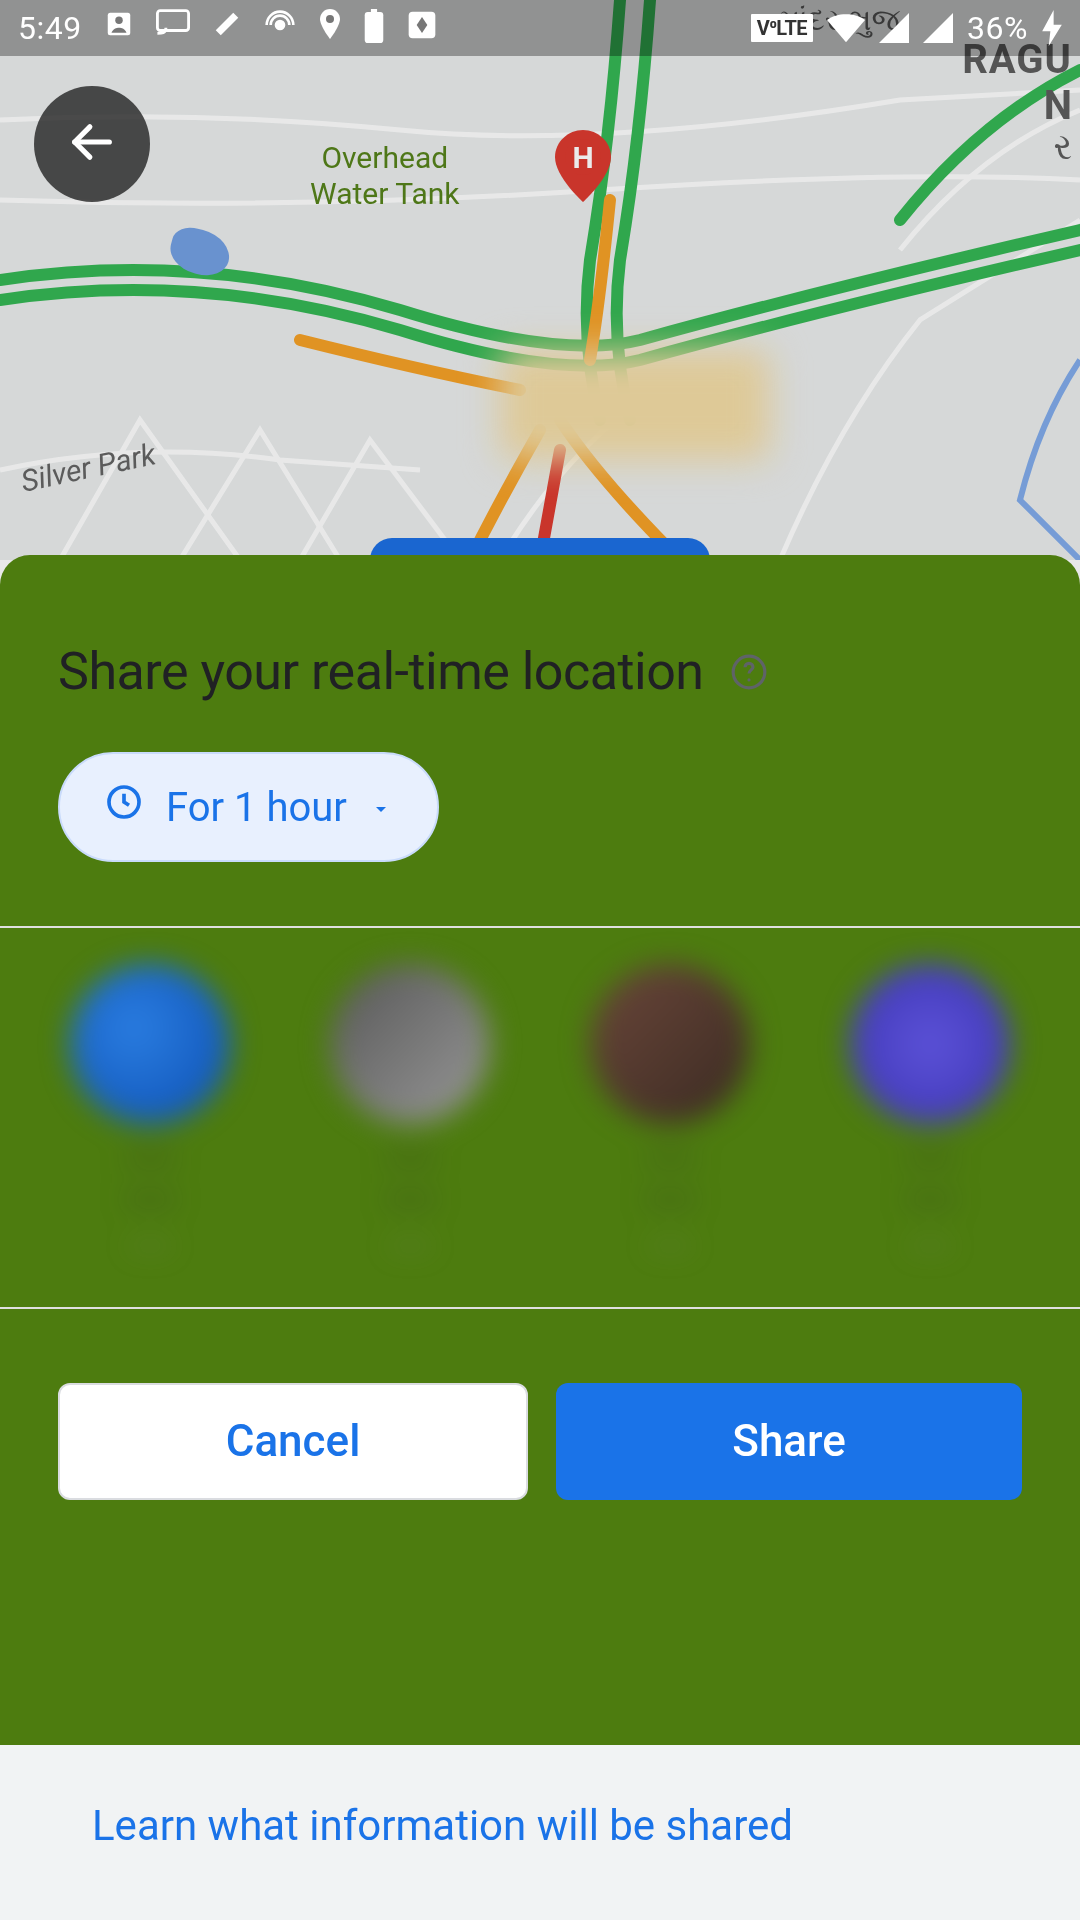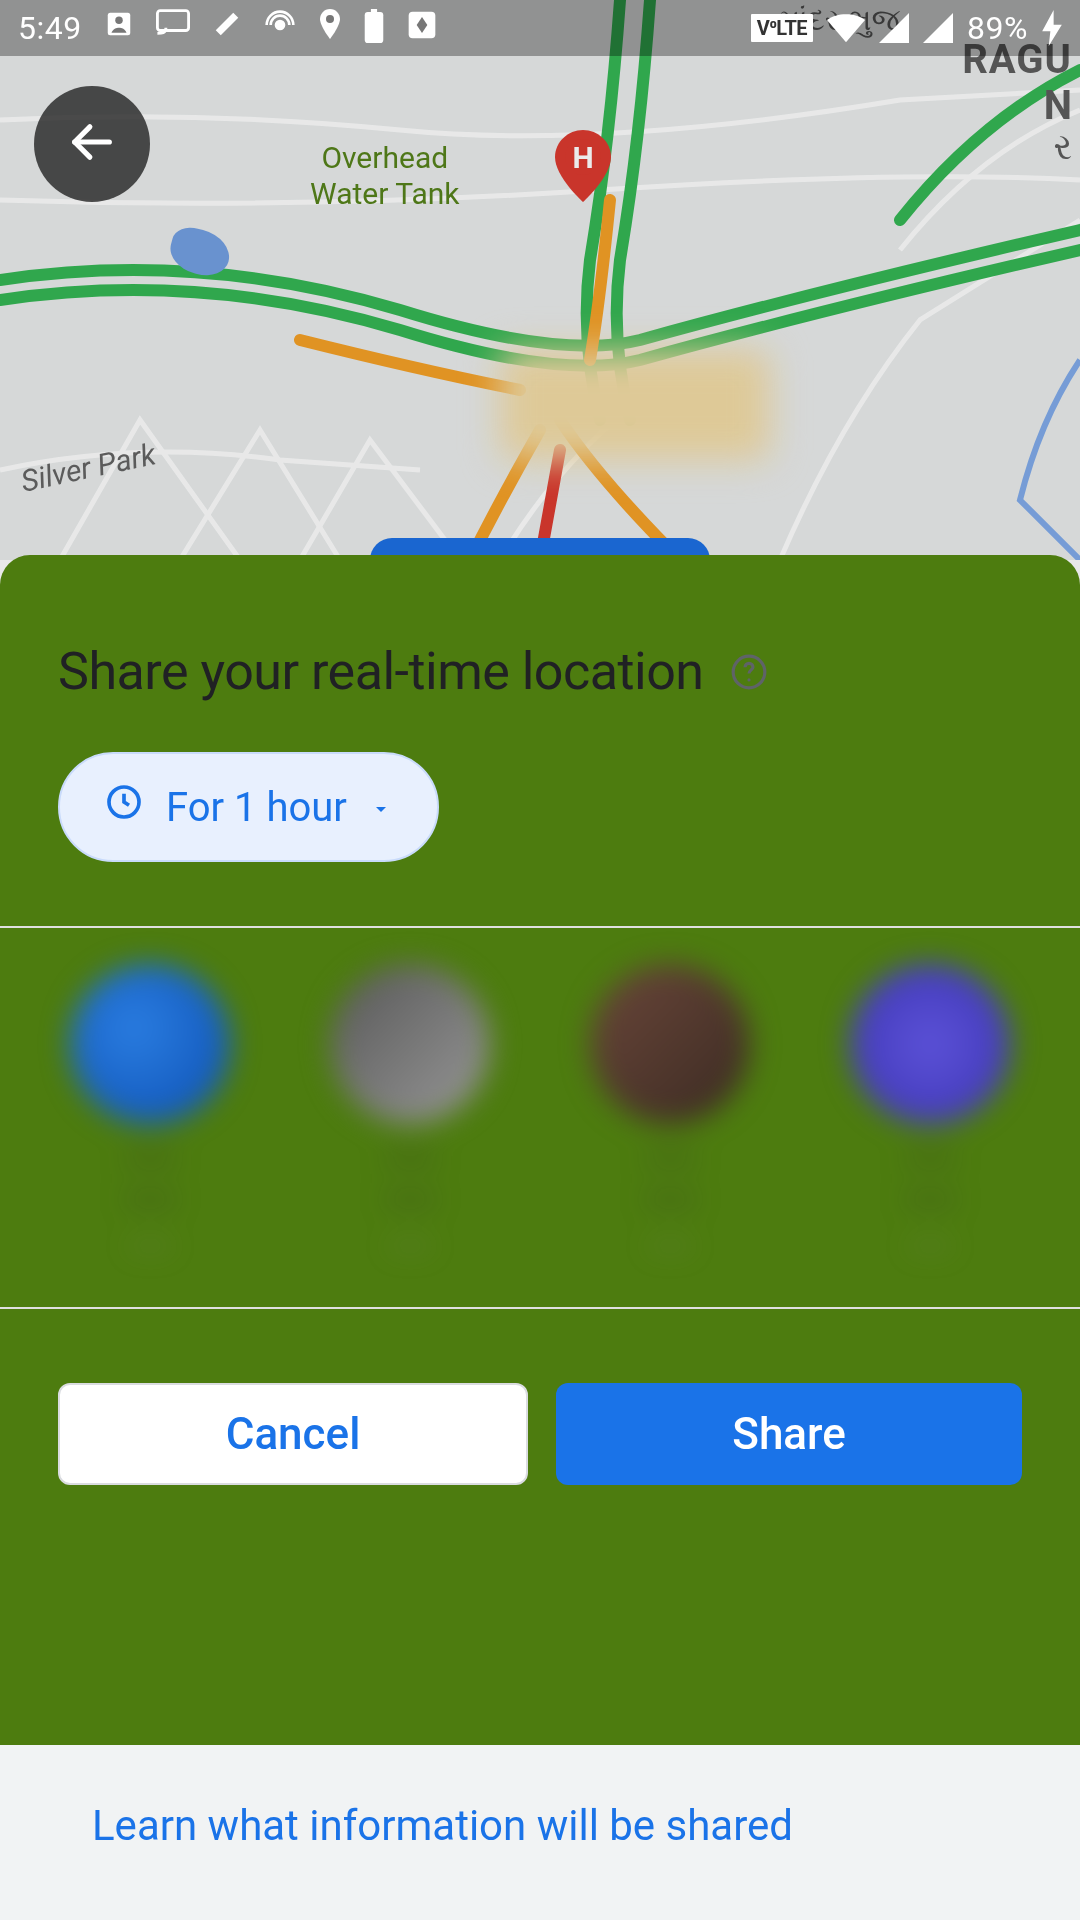--- a/index.html
+++ b/index.html
@@ -177,21 +177,21 @@
 .contact-sub { font-size:28px; color:#888; margin-top:10px; }
 
 
 .actions {
   display:flex;
   gap:28px;
   padding: 74px 58px 74px 58px;
 }
 .btn {
   flex:1;
-  height:102px;
+  height:117px;
   border-radius:12px;
   font-size:44px;
   font-weight:500;
   display:flex;
   align-items:center;
   justify-content:center;
   cursor:pointer;
 }
 .btn-cancel {
   background:#fff;
@@ -275,21 +275,21 @@
     <span>
       <svg width="30" height="30" viewBox="0 0 20 20" fill="#fff">
           <path d="M0 20L20 0V20z"></path>
         </svg>
     </span>
     <span>
       <svg width="30" height="30" viewBox="0 0 20 20" fill="#fff">
           <path d="M0 20L20 0V20z"></path>
         </svg>
     </span>
-    <span>89%</span>
+    <span>36%</span>
     <span>
       <svg width="20" height="36" viewBox="0 0 12 22" fill="#fff">
           <path d="M7 0L0 13h5l-1 9 8-13H7z"></path>
         </svg>
     </span>
   </div>
 </div>
 
 <div class="map">
   <svg class="roads" viewBox="0 0 1080 560" preserveAspectRatio="none">

